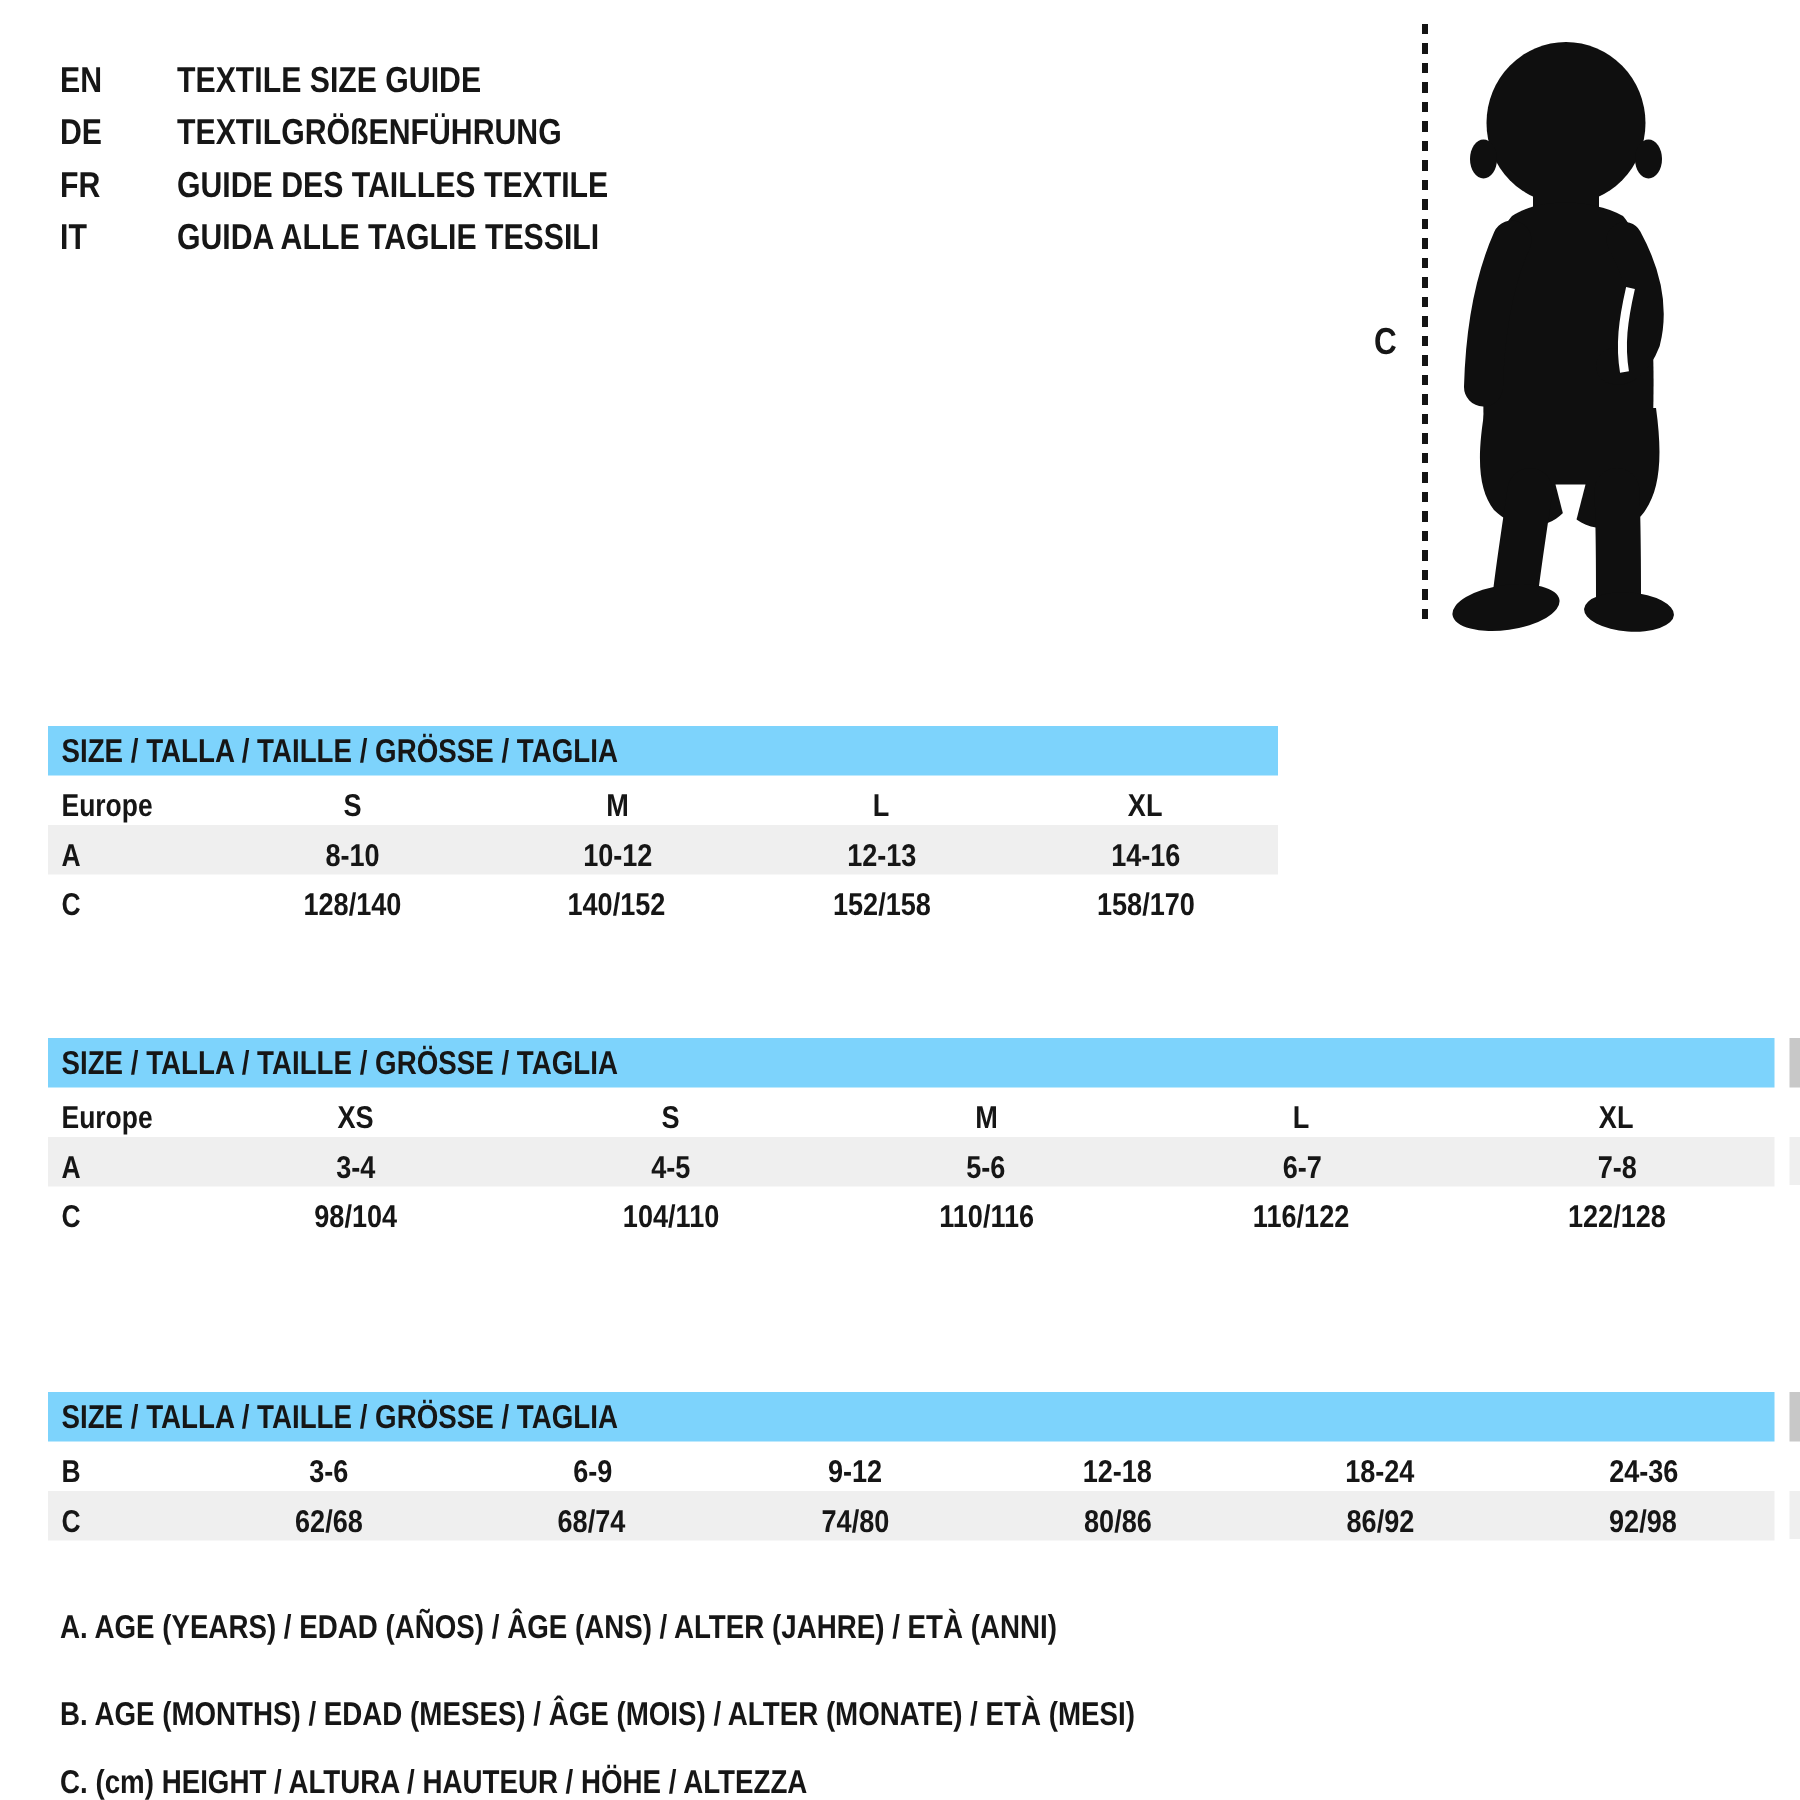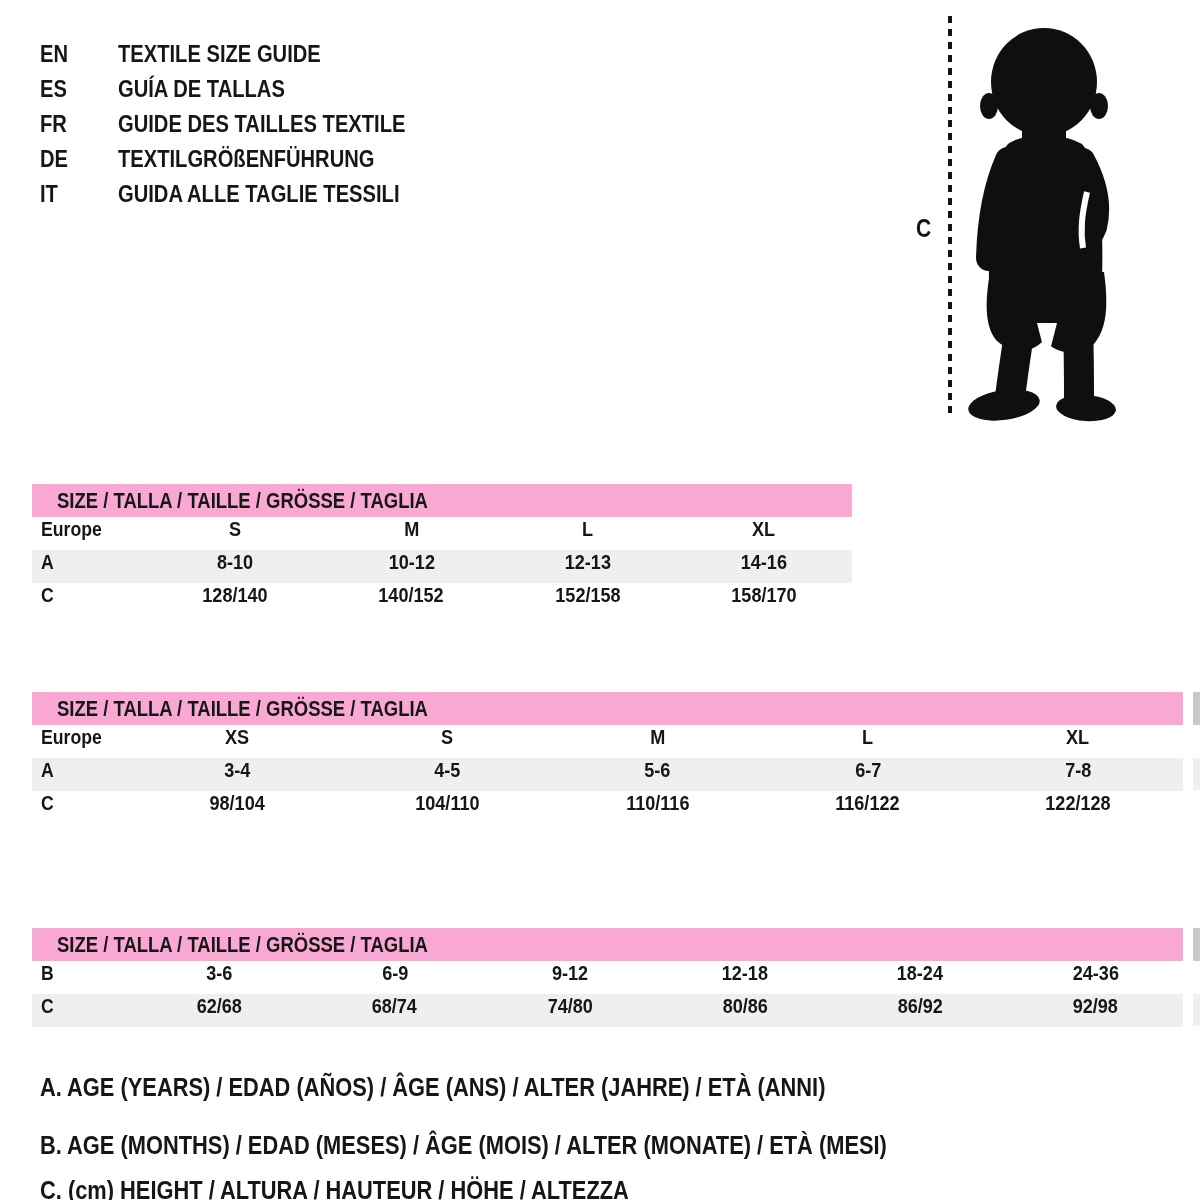--- a/index.html
+++ b/index.html
@@ -23,57 +23,53 @@
   }
   #fig-c-label { position:absolute; left:916px; top:214px; font-size:25px; }
   #toddler { position:absolute; left:962px; top:22px; }
 
   
   .sec-title { position:absolute; left:32px; font-size:23px; }
   .subs { font-size:14px; vertical-align:-4px; }
 
   
   .tbl { position:absolute; left:32px; }
-  .bar { background:#f9a8d4; height:33px; display:flex; align-items:center; padding-left:25px; font-size:22px; box-sizing:border-box; }
-  .trow { display:flex; height:33px; align-items:flex-start; font-size:21px; }
+  .bar { background:#7dd3fc; height:33px; display:flex; align-items:center; padding-left:9px; font-size:22px; box-sizing:border-box; }
+  .trow { display:flex; height:33px; align-items:flex-end; font-size:21px; }
   .trow .lab { padding-left:9px; box-sizing:border-box; text-align:left; }
   .trow .c { flex:1; text-align:center; }
   .shade { background:#efefef; }
   .w820 { width:820px; }
   .w1151 { width:1151px; }
   .lab115 { width:115px; flex:0 0 115px; }
   .lab100 { width:100px; flex:0 0 100px; }
 
   
   .sliver { position:absolute; left:1193px; width:7px; }
 
   
-  .legend-line { position:absolute; left:40px; font-size:26px; }
+  .legend-line { position:absolute; left:40px; font-size:22px; }
 </style>
 </head>
 <body>
 
 <div id="canvas">
 
   <div id="langs">
     <div class="lang-line">
       <span class="lang-code cond">EN</span>
       <span class="cond">TEXTILE SIZE GUIDE</span>
     </div>
     <div class="lang-line">
-      <span class="lang-code cond">ES</span>
-      <span class="cond">GUÍA DE TALLAS</span>
+      <span class="lang-code cond">DE</span>
+      <span class="cond">TEXTILGRÖßENFÜHRUNG</span>
     </div>
     <div class="lang-line">
       <span class="lang-code cond">FR</span>
       <span class="cond">GUIDE DES TAILLES TEXTILE</span>
-    </div>
-    <div class="lang-line">
-      <span class="lang-code cond">DE</span>
-      <span class="cond">TEXTILGRÖßENFÜHRUNG</span>
     </div>
     <div class="lang-line">
       <span class="lang-code cond">IT</span>
       <span class="cond">GUIDA ALLE TAGLIE TESSILI</span>
     </div>
   </div>
 
   <div id="height-dash"></div>
   <div id="fig-c-label"><span class="cond">C</span></div>
   <svg id="toddler" width="180" height="400" viewBox="0 0 180 400">

